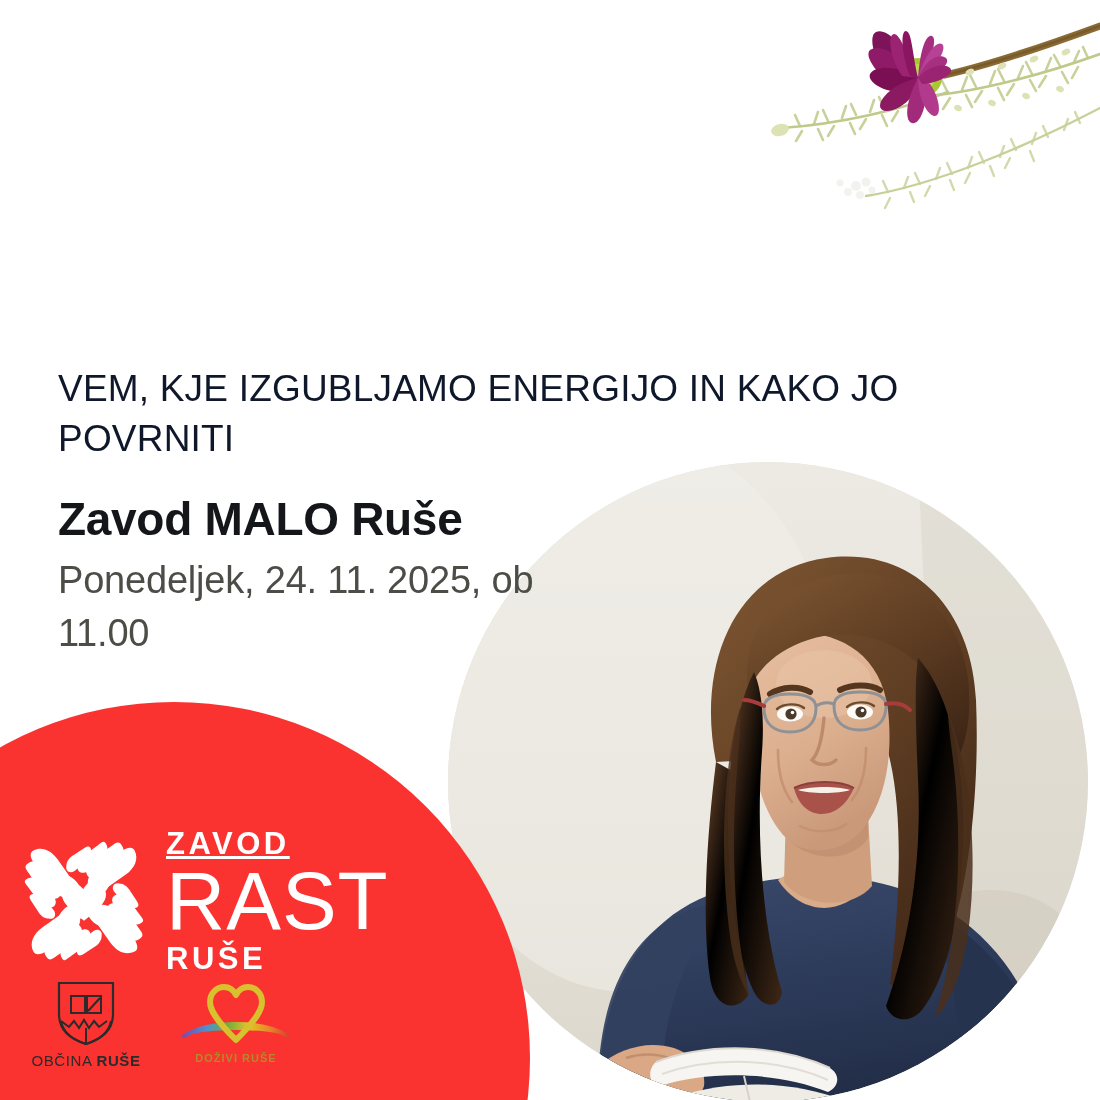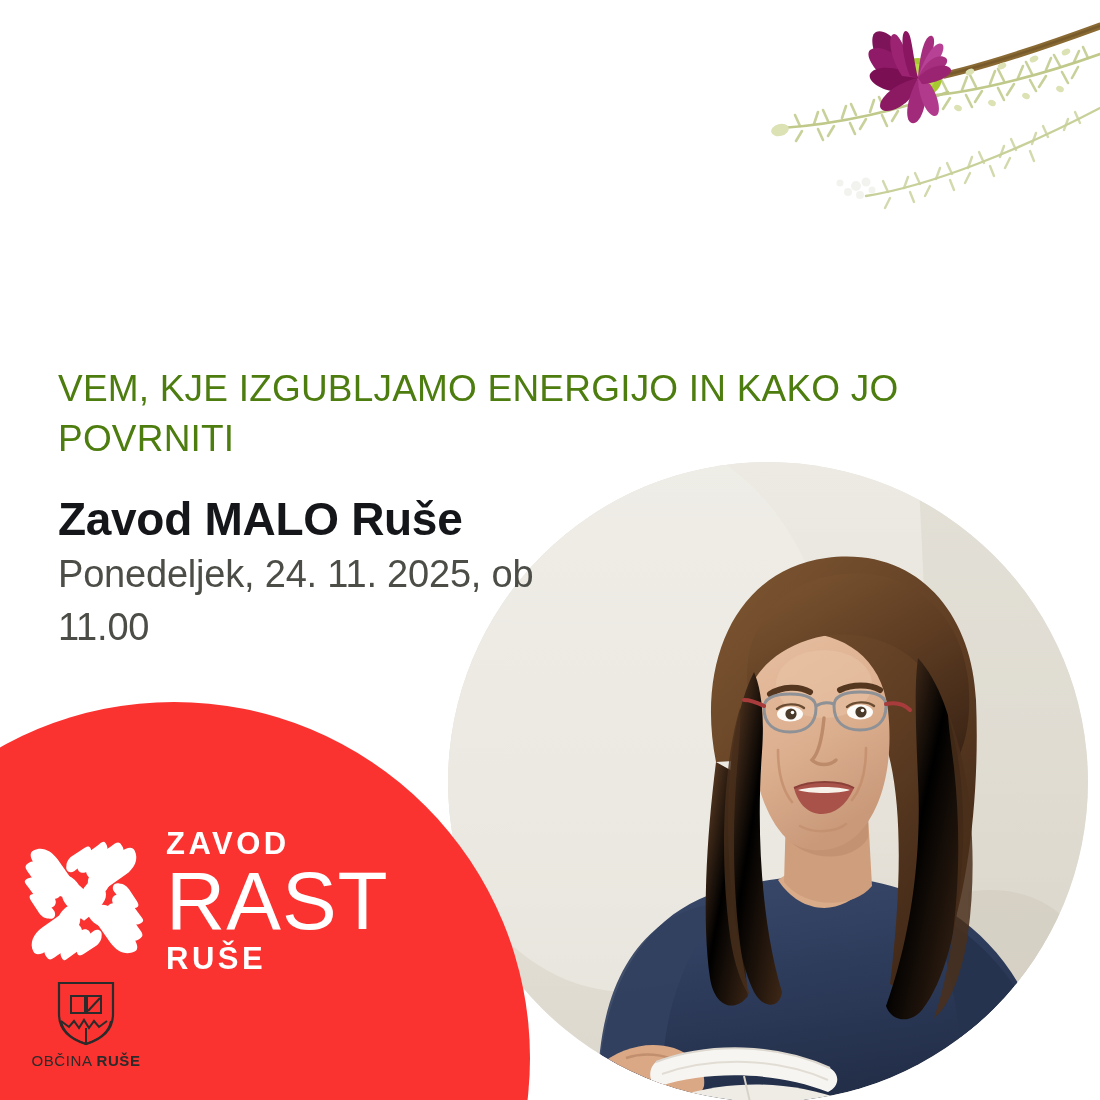--- a/index.html
+++ b/index.html
@@ -74,21 +74,21 @@
     transform: scaleX(0.96);
     transform-origin: left center;
     white-space: nowrap;
   }
 
   #subtitle {
     position: absolute;
     left: 58px;
     top: 364px;
     width: 930px;
-    color: #4d7c0f;
+    color: #0f172a;
     font-size: 37px;
     line-height: 50px;
     font-weight: 400;
     letter-spacing: 0.2px;
   }
 
   
   #event-details {
     position: absolute;
     left: 58px;
@@ -96,20 +96,21 @@
     width: 520px;
   }
   #event-org {
     color: #14161a;
     font-size: 46px;
     line-height: 58px;
     font-weight: 700;
     letter-spacing: -0.3px;
   }
   #event-when {
+    margin-top: 6px;
     color: #4d4d48;
     font-size: 38px;
     line-height: 53px;
     font-weight: 400;
     letter-spacing: -0.2px;
   }
 
   
   #rast-logo {
     position: absolute;
@@ -127,20 +128,21 @@
   }
   #rast-wordmark {
     margin-left: 16px;
     color: #ffffff;
   }
   #rast-zavod {
     font-size: 31px;
     line-height: 33px;
     font-weight: 700;
     letter-spacing: 3.5px;
+    text-decoration: underline;
   }
   #rast-main {
     font-size: 82px;
     line-height: 82px;
     font-weight: 400;
     letter-spacing: 1px;
   }
   #rast-ruse {
     font-size: 31px;
     line-height: 34px;
@@ -549,16 +551,38 @@
           <path d="M6 41 C8 52 18 60 31 64 C44 60 54 52 56 41"></path>
           <path d="M31 48 L31 64"></path>
         </g>
       </svg>
       <div id="obcina-label">
         <span>OBČINA</span>
         <b>RUŠE</b>
       </div>
     </div>
 
+    <div id="partner-dozivi">
+      <svg id="dozivi-mark" viewBox="0 0 112 70">
+        <defs>
+          <linearGradient id="rainbowArc" x1="0" y1="0" x2="1" y2="0">
+            <stop offset="0%" stop-color="#7b4fa8"></stop>
+            <stop offset="22%" stop-color="#4f8fd0"></stop>
+            <stop offset="42%" stop-color="#6fae3e"></stop>
+            <stop offset="62%" stop-color="#e2c428"></stop>
+            <stop offset="82%" stop-color="#e8862a"></stop>
+            <stop offset="100%" stop-color="#d6452e"></stop>
+          </linearGradient>
+        </defs>
+
+        <path d="M4 54 C30 36 82 36 108 54 C82 46 30 46 4 54 Z" fill="url(#rainbowArc)"></path>
+        <path d="M4 54 C30 38 82 38 108 54" stroke="url(#rainbowArc)" stroke-width="4" fill="none" stroke-linecap="round"></path>
+
+        <path d="M56 58 C36 38 30 28 30 20 C30 11 37 5 44 5
+                 C50 5 54 9 56 13 C58 9 62 5 68 5
+                 C75 5 82 11 82 20 C82 28 76 38 56 58 Z" fill="none" stroke="#d9c02e" stroke-width="6" stroke-linejoin="round"></path>
+      </svg>
+      <div id="dozivi-label">DOŽIVI RUŠE</div>
+    </div>
 
   </div>
 
 </div>
 
 </body></html>

